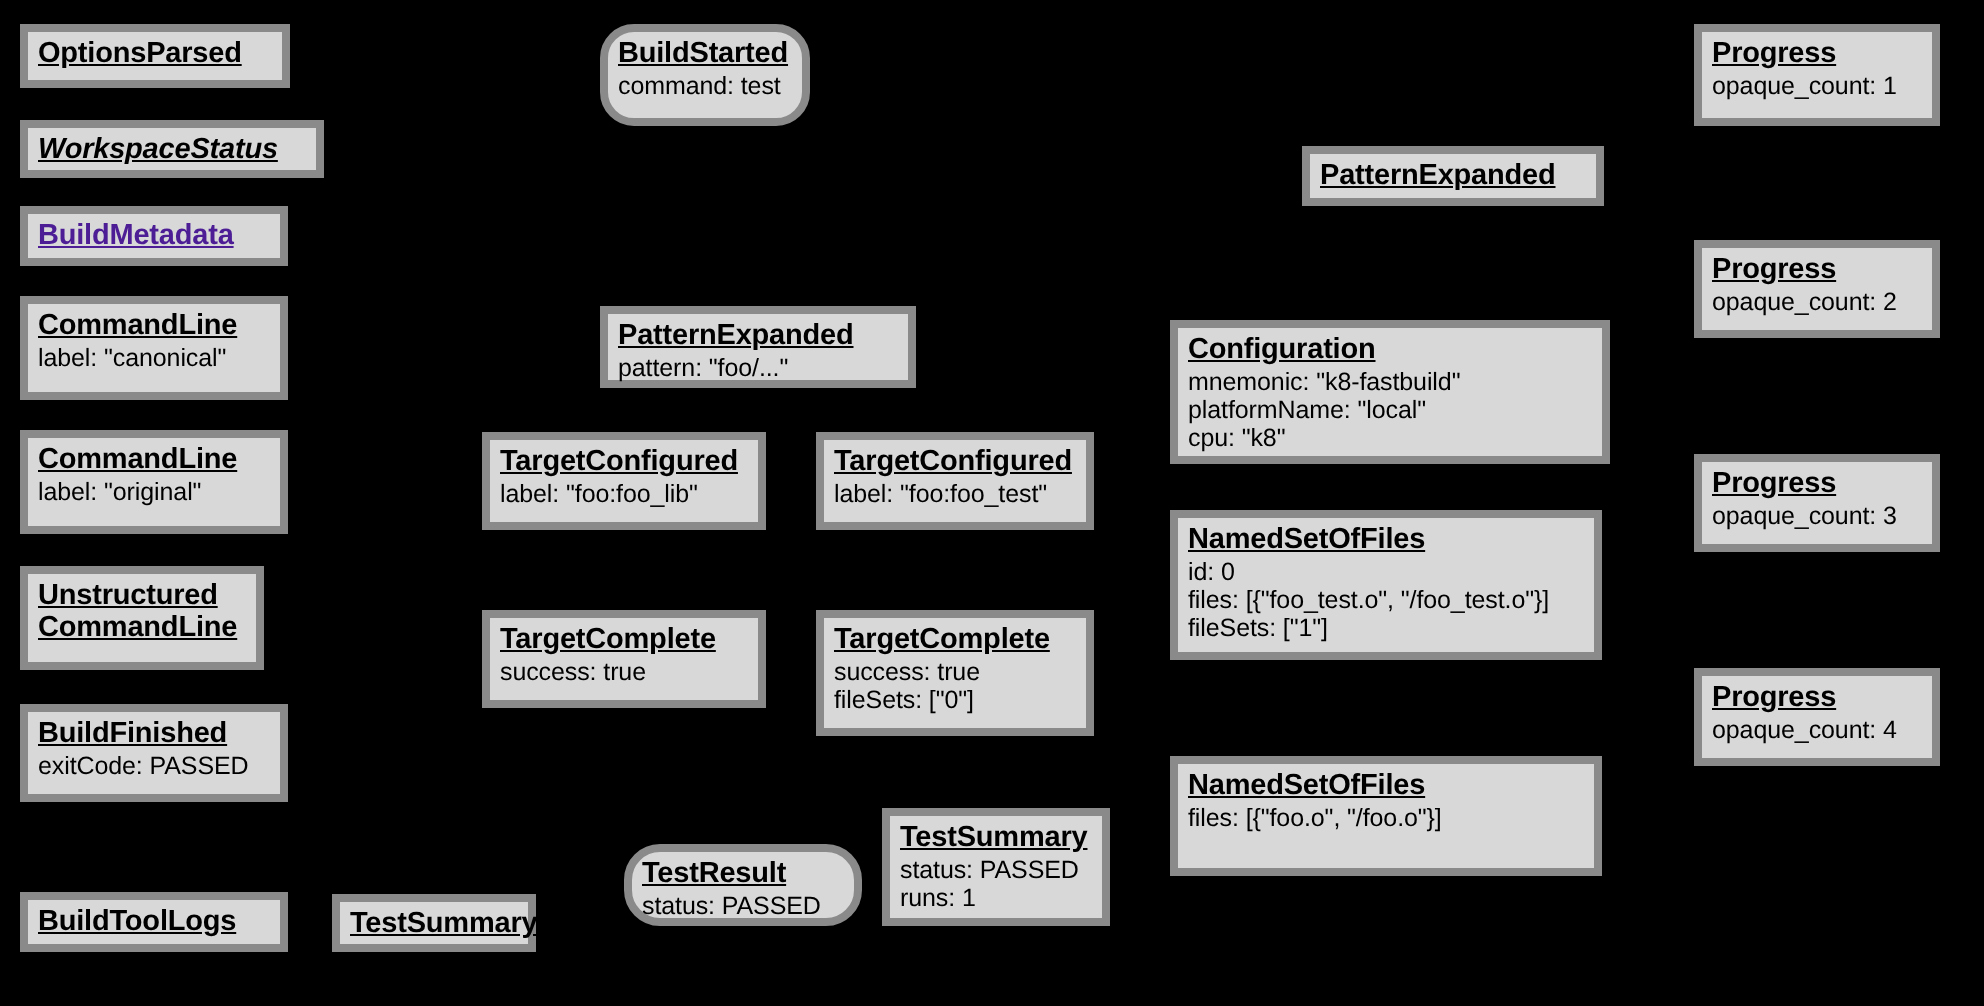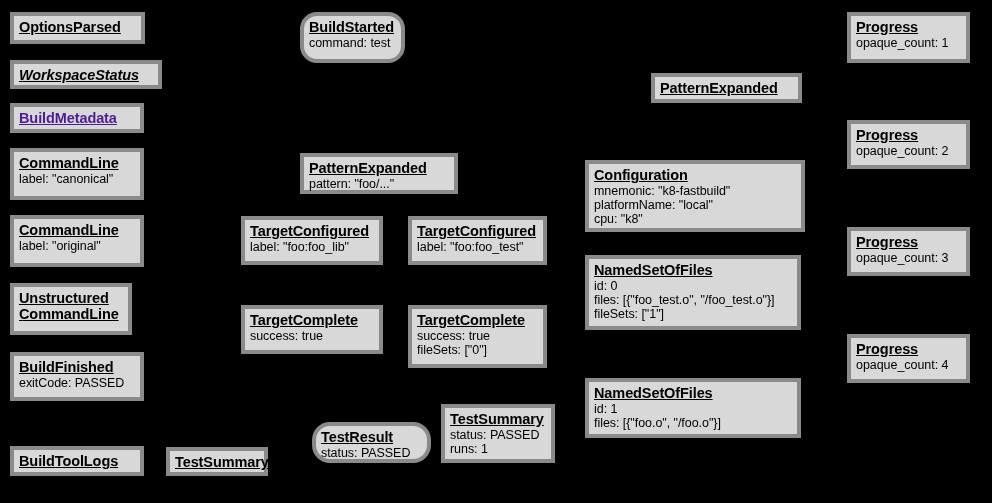--- a/index.html
+++ b/index.html
@@ -120,21 +120,21 @@
     <div class="node" style="left: 585px; top: 160px; width: 220px; height: 72px; background: rgb(216, 216, 216); border-color: rgb(138, 138, 138); color: rgb(0, 0, 0);">
       <span class="node-title">Configuration</span>
       <span class="node-attrs"><span class="attr-line">mnemonic: "k8-fastbuild"</span><span class="attr-line">platformName: "local"</span><span class="attr-line">cpu: "k8"</span></span>
     </div>
     <div class="node" style="left: 585px; top: 255px; width: 216px; height: 75px; background: rgb(216, 216, 216); border-color: rgb(138, 138, 138); color: rgb(0, 0, 0);">
       <span class="node-title">NamedSetOfFiles</span>
       <span class="node-attrs"><span class="attr-line">id: 0</span><span class="attr-line">files: [{"foo_test.o", "/foo_test.o"}]</span><span class="attr-line">fileSets: ["1"]</span></span>
     </div>
     <div class="node" style="left: 585px; top: 378px; width: 216px; height: 60px; background: rgb(216, 216, 216); border-color: rgb(138, 138, 138); color: rgb(0, 0, 0);">
       <span class="node-title">NamedSetOfFiles</span>
-      <span class="node-attrs"><span class="attr-line">id: 1</span><span class="attr-line">files: [{"foo.o", "/foo.o"}]</span></span>
+      <span class="node-attrs"><span class="attr-line">files: [{"foo.o", "/foo.o"}]</span></span>
     </div>
     <div class="node" style="left: 847px; top: 12px; width: 123px; height: 51px; background: rgb(216, 216, 216); border-color: rgb(138, 138, 138); color: rgb(0, 0, 0);">
       <span class="node-title">Progress</span>
       <span class="node-attrs"><span class="attr-line">opaque_count: 1</span></span>
     </div>
     <div class="node" style="left: 847px; top: 120px; width: 123px; height: 49px; background: rgb(216, 216, 216); border-color: rgb(138, 138, 138); color: rgb(0, 0, 0);">
       <span class="node-title">Progress</span>
       <span class="node-attrs"><span class="attr-line">opaque_count: 2</span></span>
     </div>
     <div class="node" style="left: 847px; top: 227px; width: 123px; height: 49px; background: rgb(216, 216, 216); border-color: rgb(138, 138, 138); color: rgb(0, 0, 0);">

